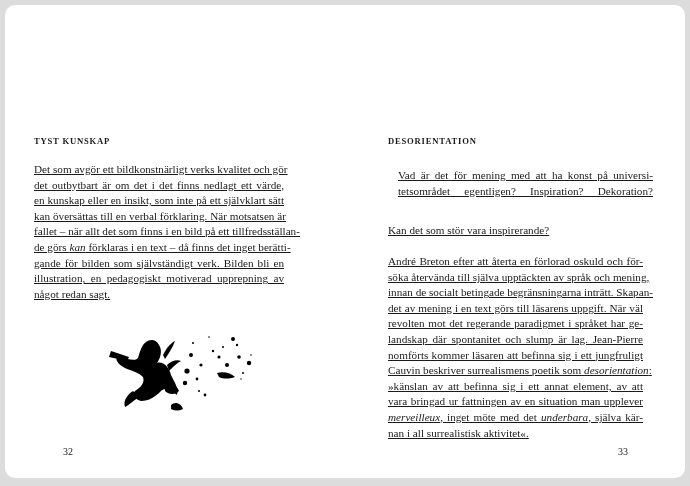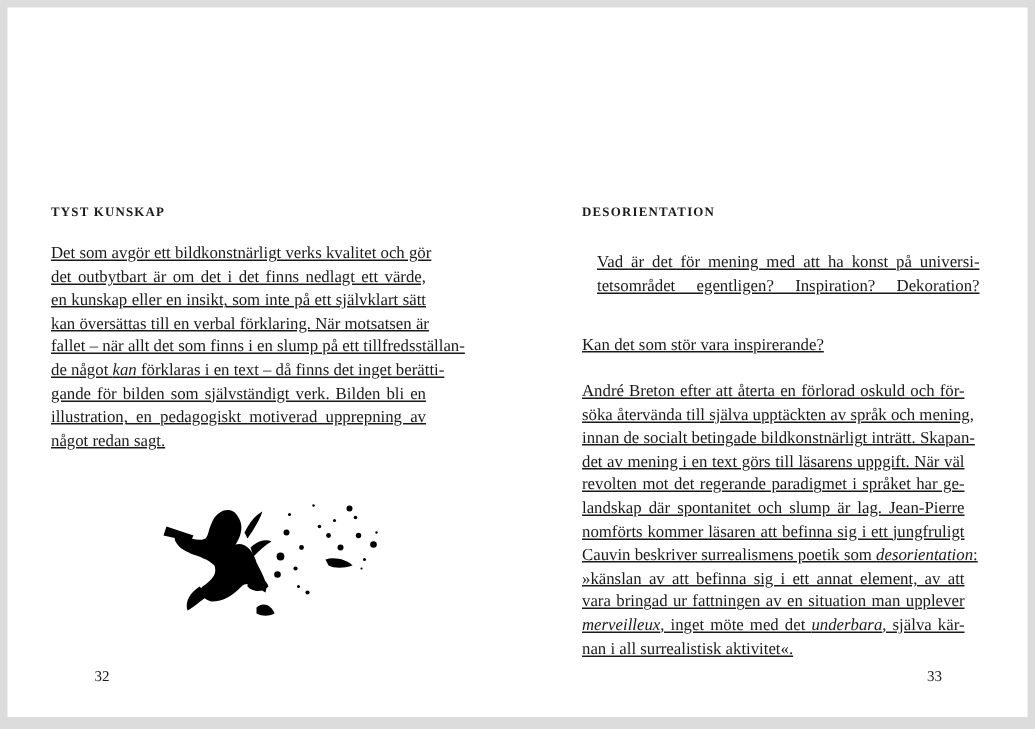--- a/index.html
+++ b/index.html
@@ -9,20 +9,21 @@
     position: relative;
     overflow: hidden;
     font-family: "Liberation Serif", "DejaVu Serif", serif;
     color: #1a1a1a;
   }
   .spread {
     position: absolute;
     left: 5px; top: 5px;
     width: 680px; height: 473px;
     background: #ffffff;
+    border-radius: 10px;
   }
   .page { position: absolute; top: 0; height: 473px; }
   .page.left { left: 0; width: 340px; }
   .page.right { left: 340px; width: 340px; }
   .heading {
     position: absolute;
     font-weight: bold;
     font-size: 8.6px;
     letter-spacing: 0.8px;
     text-transform: uppercase;
@@ -59,22 +60,22 @@
 
 <div class="spread">
 
   <div class="page left">
     <h2 class="heading">TYST KUNSKAP</h2>
     <div class="text">
       <span class="line">Det som avgör ett bildkonstnärligt verks kvalitet och gör</span>
       <span class="line">det outbytbart är om det i det finns nedlagt ett värde,</span>
       <span class="line">en kunskap eller en insikt, som inte på ett självklart sätt</span>
       <span class="line">kan översättas till en verbal förklaring. När motsatsen är</span>
-      <span class="line">fallet – när allt det som finns i en slump på ett tillfredsställan-</span>
-      <span class="line"><span>de något </span><span class="it">kan</span><span> förklaras i en text – då finns det inget berätti-</span></span>
+      <span class="line">fallet – när allt det som finns i en bild på ett tillfredsställan-</span>
+      <span class="line"><span>de görs </span><span class="it">kan</span><span> förklaras i en text – då finns det inget berätti-</span></span>
       <span class="line">gande för bilden som självständigt verk. Bilden bli en</span>
       <span class="line">illustration, en pedagogiskt motiverad upprepning av</span>
       <span class="line last">något redan sagt.</span>
     </div>
 
     <svg class="illustration" viewBox="0 0 150 95">
       <g fill="#000">
 
         <path d="M36 28 C40 18 50 16 54 24 C58 30 55 38 52 42 C58 40 64 46 66 54 C70 62 74 68 72 74 C66 70 60 66 56 70 C50 76 44 80 36 80 C30 78 26 74 30 70 C36 66 40 62 38 56 C34 52 28 50 22 48 C18 46 14 44 12 40 C10 36 14 34 18 36 C22 38 28 40 32 38 C34 36 34 32 36 28 Z"></path>
         <path d="M6 30 L24 36 L22 40 L4 36 Z"></path>
@@ -120,21 +121,21 @@
       <span class="line">tetsområdet egentligen? Inspiration? Dekoration?</span>
     </div>
 
     <div class="text p2">
       <span class="line last">Kan det som stör vara inspirerande?</span>
     </div>
 
     <div class="text p3">
       <span class="line">André Breton efter att återta en förlorad oskuld och för-</span>
       <span class="line">söka återvända till själva upptäckten av språk och mening,</span>
-      <span class="line">innan de socialt betingade bildkonstnärligt inträtt. Skapan-</span>
+      <span class="line">innan de socialt betingade begränsningarna inträtt. Skapan-</span>
       <span class="line">det av mening i en text görs till läsarens uppgift. När väl</span>
       <span class="line">revolten mot det regerande paradigmet i språket har ge-</span>
       <span class="line">landskap där spontanitet och slump är lag. Jean-Pierre</span>
       <span class="line">nomförts kommer läsaren att befinna sig i ett jungfruligt</span>
       <span class="line"><span>Cauvin beskriver surrealismens poetik som </span><span class="it">desorientation</span><span>:</span></span>
       <span class="line">»känslan av att befinna sig i ett annat element, av att</span>
       <span class="line">vara bringad ur fattningen av en situation man upplever</span>
       <span class="line"><span class="it">merveilleux</span><span>, inget möte med det </span><span class="it">underbara</span><span>, själva kär-</span></span>
       <span class="line last">nan i all surrealistisk aktivitet«.</span>
     </div>

